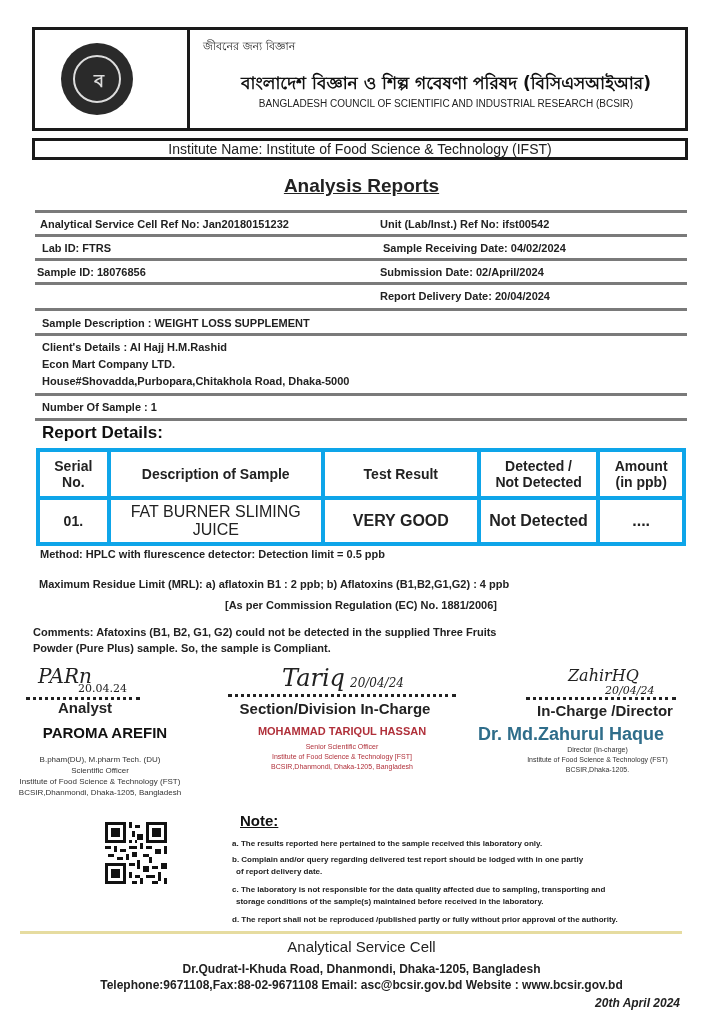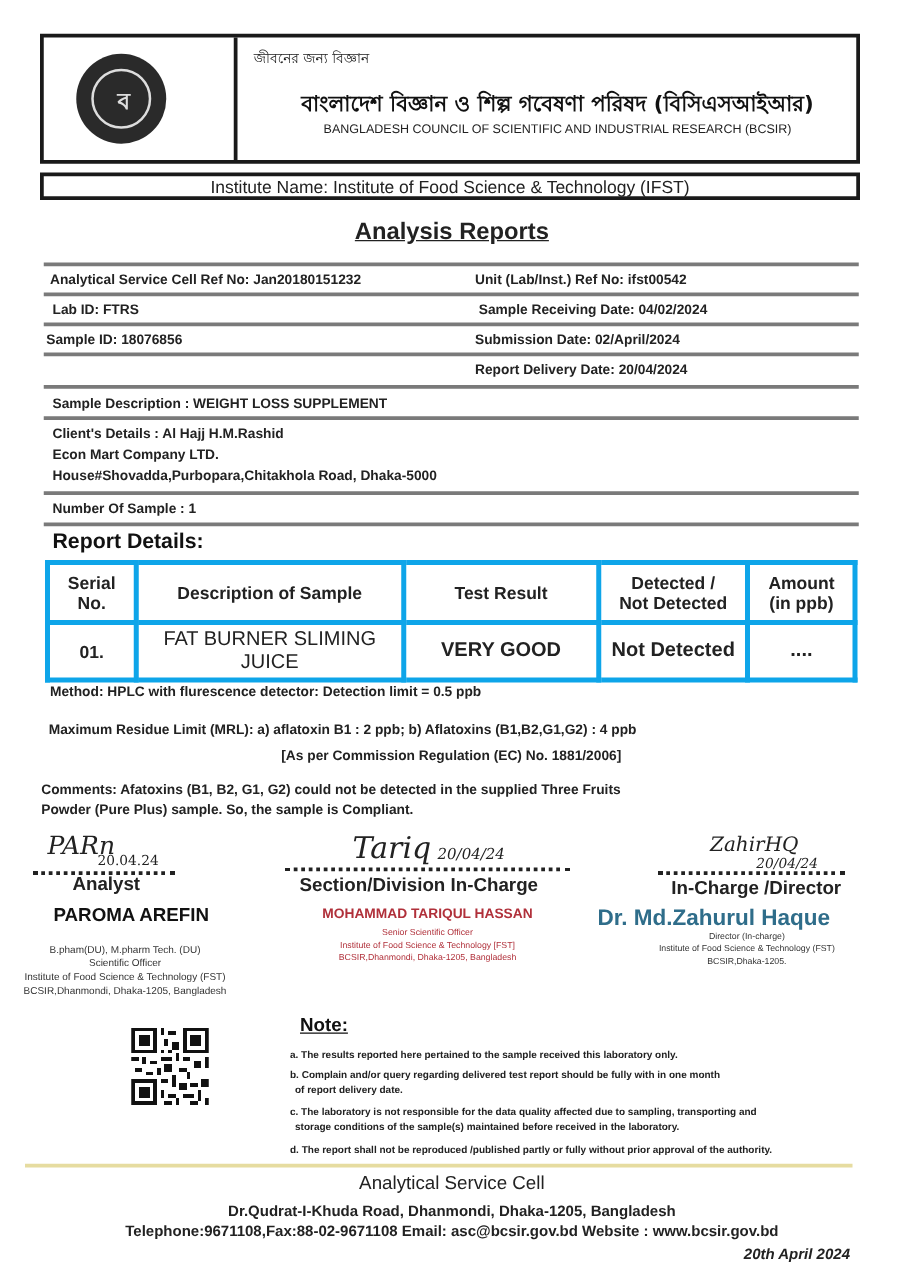--- a/index.html
+++ b/index.html
@@ -194,21 +194,21 @@
       <rect x="9" y="20" width="2" height="1"></rect>
       <rect x="12" y="19" width="1" height="2"></rect>
     <rect x="16" y="20" width="2" height="1"></rect>
       <rect x="20" y="19" width="1" height="2"></rect>
   </g>
 </svg>
 
 <div class="abs note-title">Note:</div>
 <div class="abs note" style="top:838px">a. The results reported here pertained to the sample received this laboratory only.</div>
 <div class="abs note" style="top:854px">
-  <div>b. Complain and/or query regarding delivered test report should be fully with in one month</div>
+  <div>b. Complain and/or query regarding delivered test report should be lodged with in one partly</div>
   <div style="padding-left:4px">of report delivery date.</div>
 </div>
 <div class="abs note" style="top:884px">
   <div>c. The laboratory is not responsible for the data quality affected due to sampling, transporting and</div>
   <div style="padding-left:4px">storage  conditions of the sample(s) maintained before received in the laboratory.</div>
 </div>
 <div class="abs note" style="top:914px">d. The report shall not be reproduced /published partly or fully without prior approval of the authority.</div>
 
 <div class="abs yellow-line"></div>
 <div class="abs foot-title">Analytical Service Cell</div>

